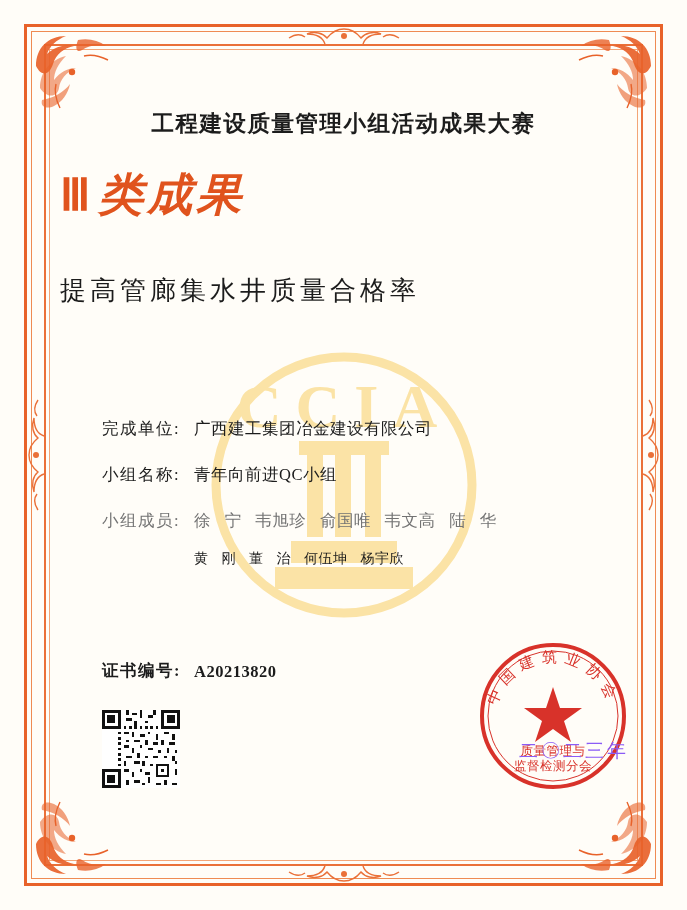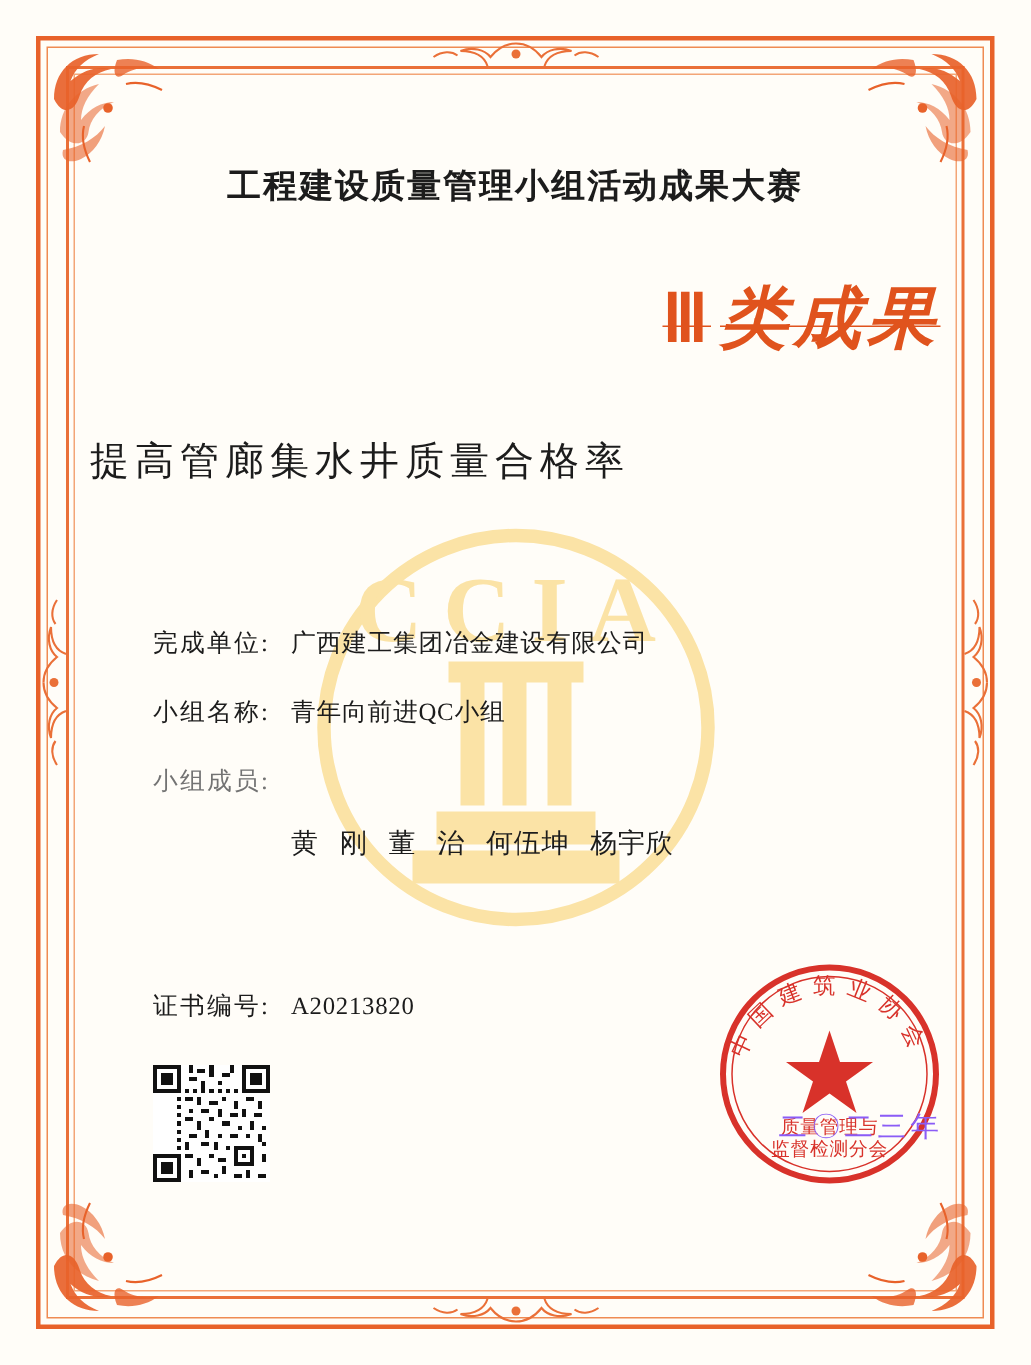--- a/index.html
+++ b/index.html
@@ -110,26 +110,25 @@
     text-align: center;
     margin-top: 48px;
     font-size: 22.5px;
     font-weight: bold;
     letter-spacing: 1.5px;
     color: #1c1c1c;
     font-family: Liberation Serif, serif;
   }
 
   .award-line {
-    text-align: right;
-    margin-top: 43px;
+    text-align: left;
+    margin-top: 26px;
     color: #e0531d;
     font-weight: bold;
     white-space: nowrap;
-    text-decoration: underline;
   }
   .award-grade {
     font-size: 44px;
     letter-spacing: 2px;
     font-family: "Liberation Serif", serif;
     vertical-align: middle;
   }
   .award-text {
     font-size: 45px;
     letter-spacing: 4px;
@@ -175,36 +174,37 @@
     align-items: baseline;
     font-size: 16.5px;
     color: #737373;
   }
   .members-list {
     letter-spacing: 0.5px;
     word-spacing: 9px;
   }
   .members-cont {
     margin-left: 92px;
-    font-size: 18px;
+    font-size: 14px;
     color: #1c1c1c;
     letter-spacing: 0.5px;
     word-spacing: 9px;
     margin-top: 18px;
     margin-bottom: 13px;
   }
 
   .cert-no-row {
     position: absolute;
     left: 42px;
     top: 600px;
     display: flex;
-    align-items: center;
+    align-items: flex-end;
     font-size: 16.5px;
     color: #1c1c1c;
+    font-weight: bold;
   }
   .cert-no-label {
     width: 92px;
     flex: 0 0 92px;
     letter-spacing: 1.5px;
   }
   .cert-no-value {
     letter-spacing: 0.5px;
     font-family: "Liberation Serif", serif;
   }
@@ -367,20 +367,21 @@
         <span class="field-value">广西建工集团冶金建设有限公司</span>
       </div>
 
       <div class="field-row">
         <span class="field-label">小组名称:</span>
         <span class="field-value">青年向前进QC小组</span>
       </div>
 
       <div class="members-row">
         <span class="field-label">小组成员:</span>
+        <span class="members-list">徐 宁 韦旭珍 俞国唯 韦文高 陆 华</span>
       </div>
       <div class="members-cont">黄 刚 董 治 何伍坤 杨宇欣</div>
 
     </div>
 
     <div class="cert-no-row">
       <span class="cert-no-label">证书编号:</span>
       <span class="cert-no-value">A20213820</span>
     </div>
 

